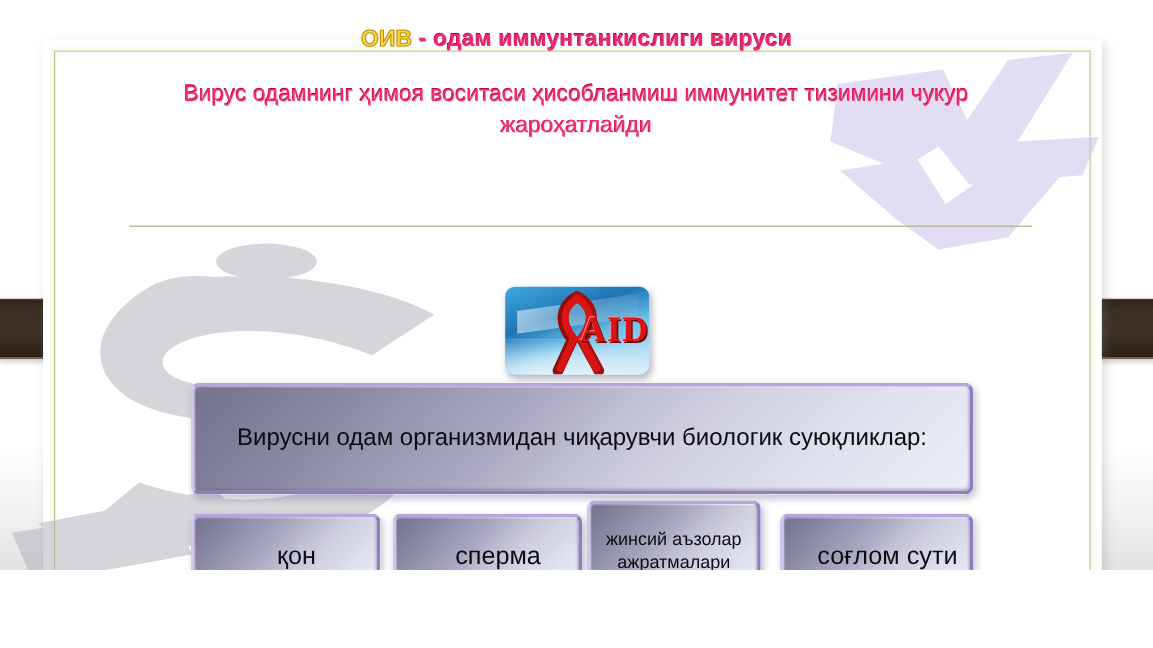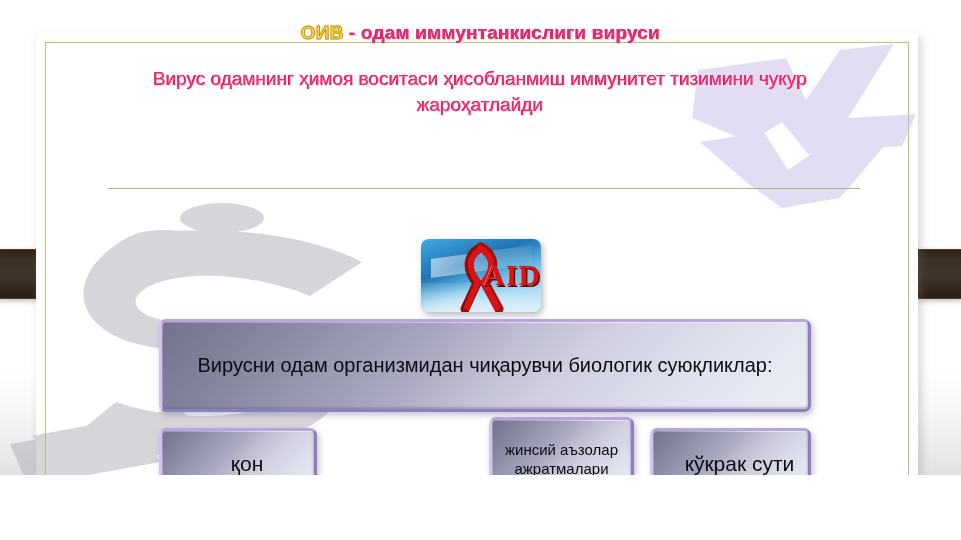--- a/index.html
+++ b/index.html
@@ -275,20 +275,23 @@
     <div class="aids-text">AIDS</div>
   </div>
 
   <div class="box3d" id="box-main">
     <span class="label">Вирусни одам организмидан чиқарувчи биологик суюқликлар:</span>
   </div>
 
   <div class="box3d leaf" id="box-qon">
     <span class="label">қон</span>
   </div>
+  <div class="box3d leaf" id="box-sperma">
+    <span class="label">сперма</span>
+  </div>
   <div class="box3d" id="box-jinsiy">
     <span class="label">жинсий аъзолар ажратмалари</span>
   </div>
   <div class="box3d leaf" id="box-kukrak">
-    <span class="label">кўкрак сути</span>
+    <span class="label">соғлом сути</span>
   </div>
 
 </div>
 
 </body></html>

